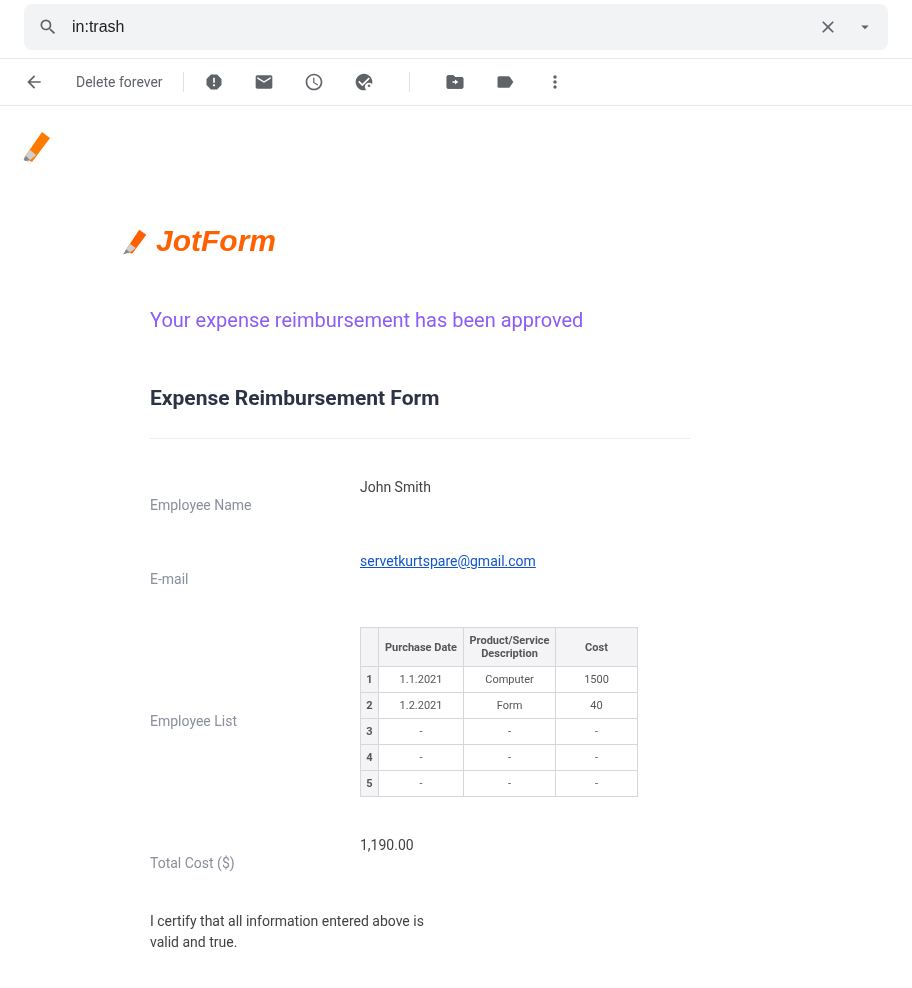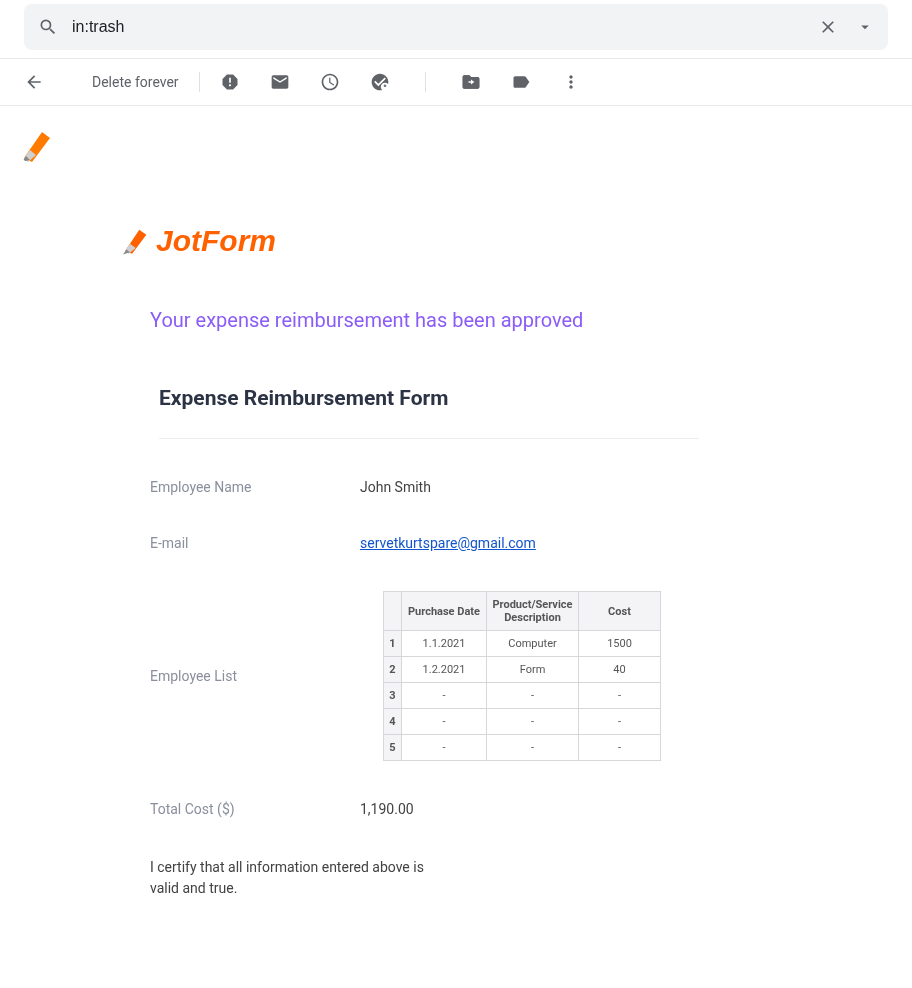--- a/index.html
+++ b/index.html
@@ -33,21 +33,21 @@
     border-top: 1px solid #e8eaed;
     border-bottom: 1px solid #e8eaed;
     margin-top: 8px;
     height: 48px;
     display:flex;
     align-items:center;
     padding: 0 16px;
   }
   .toolbar .back { color:#5f6368; display:flex; cursor:pointer; padding:8px; border-radius:50%; }
   .toolbar .delete-forever {
-    margin-left: 40px;
+    margin-left: 24px;
     color:#5f6368;
     font-size:14px;
     cursor:pointer;
   }
   .toolbar .sep { width:1px; height:20px; background:#e0e0e0; margin: 0 20px 0 20px; }
   .toolbar .tb-icons { display:flex; align-items:center; gap:30px; color:#5f6368; }
   .toolbar .tb-icons .icon-btn { display:flex; cursor:pointer; }
   .message-header {
     display:flex;
     padding: 18px 16px 0 16px;
@@ -89,44 +89,44 @@
   .approval-text {
     color:#8b5cf6;
     font-size:20px;
     margin-bottom: 54px;
     margin-left: 32px;
   }
   .form-title {
     font-size: 21px;
     font-weight: 700;
     color:#2c3345;
-    margin-left: 41px;
+    margin-left: 32px;
     padding-bottom: 28px;
     border-bottom: 1px solid #ededee;
     width: 540px;
   }
   .form-section { margin-left: 32px; margin-top: 40px; width: 540px; }
   .form-row {
     display:flex;
     margin-bottom: 40px;
     font-size:14px;
   }
   .form-row .label {
     width: 210px;
     color:#8a8f9c;
     flex-shrink:0;
+    margin-top:18px;
   }
   .form-row .value { color:#424242; }
   .form-row .value a { color:#1155cc; text-decoration:underline; }
   .expense-row { align-items:center; }
   .expense-table {
     border-collapse: collapse;
     font-size: 11px;
     color:#555;
-    margin-left:23px;
   }
   .expense-table th, .expense-table td {
     border: 1px solid #d5d7db;
     text-align: center;
     padding: 6px 4px;
   }
   .expense-table th { background:#f4f4f6; font-weight:700; color:#555; font-size:11px; }
   .expense-table .row-head { background:#f4f4f6; width:18px; font-weight:700;}
   .expense-table .c-date { width:85px; }
   .expense-table .c-desc { width:92px; }

